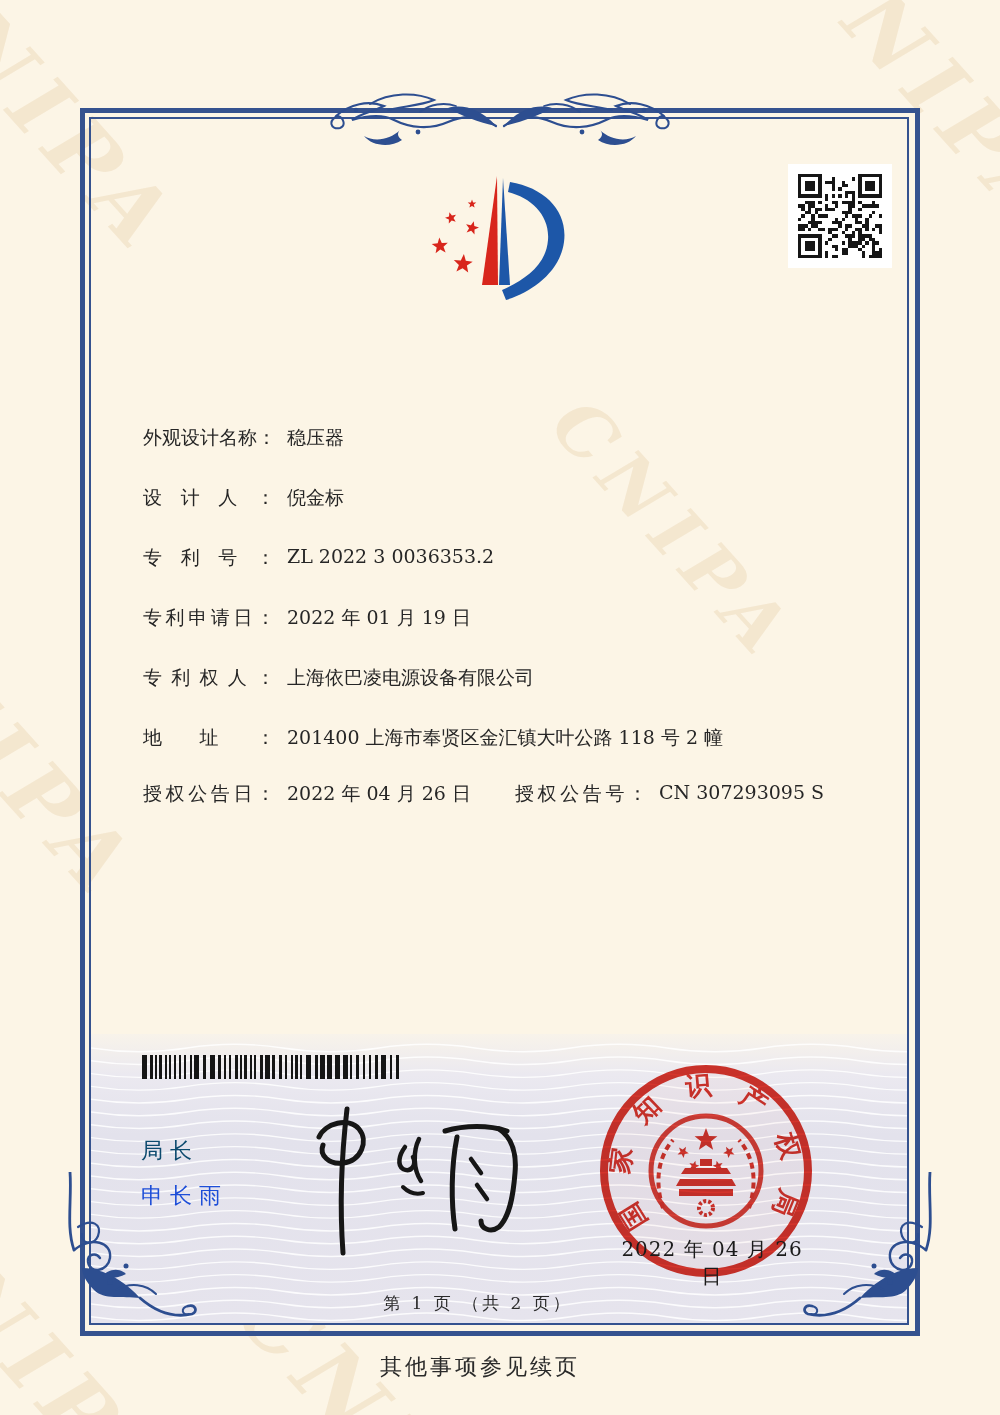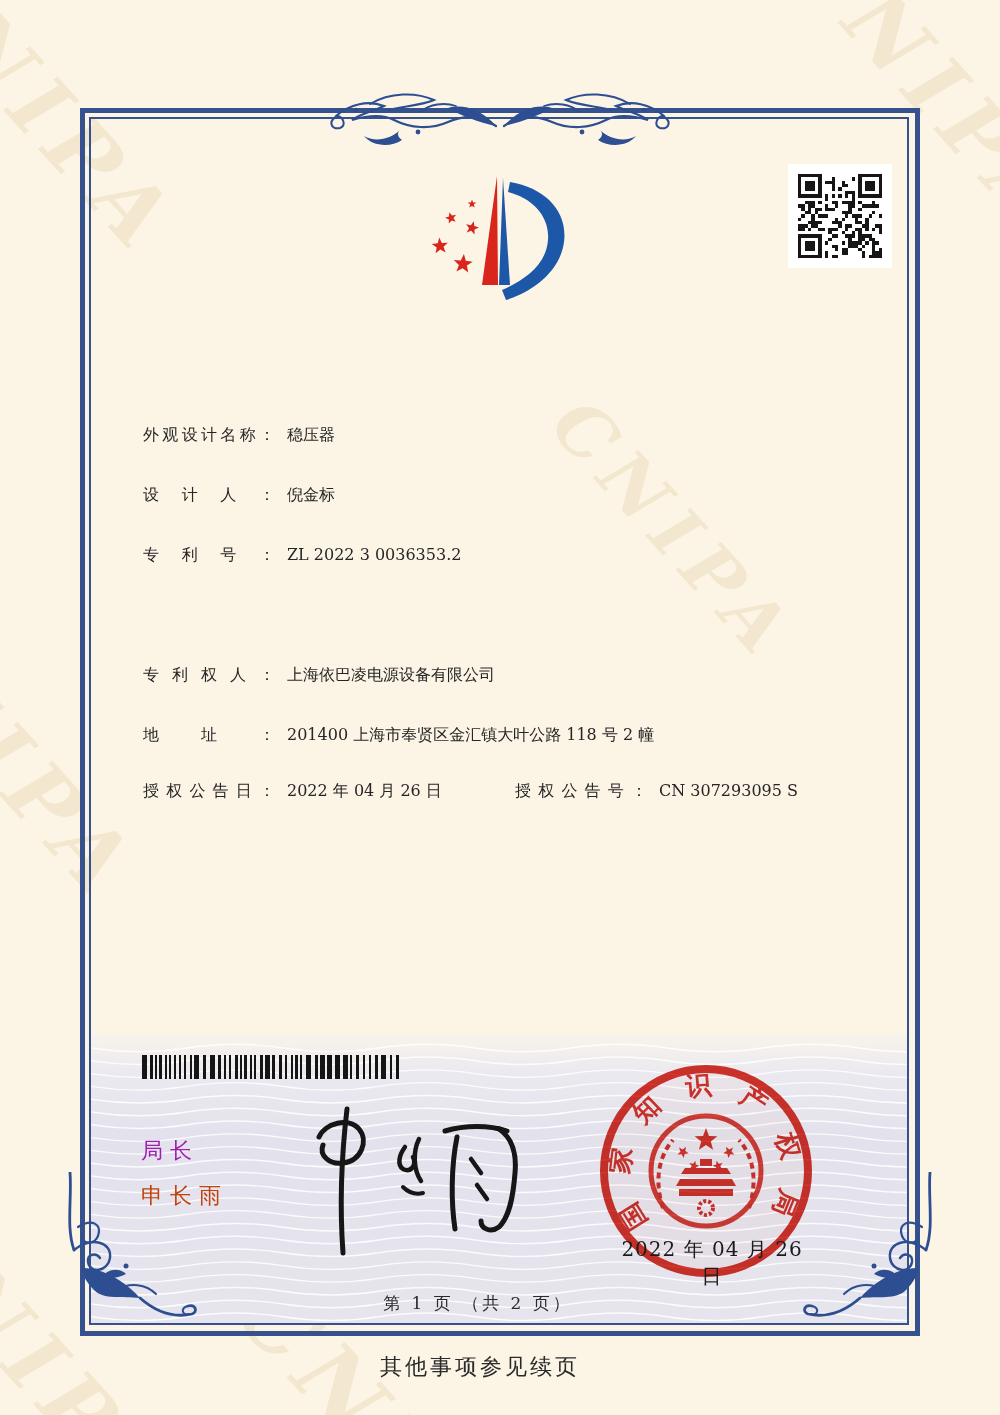--- a/index.html
+++ b/index.html
@@ -15,37 +15,37 @@
   .frame{position:absolute;left:80px;top:108px;width:830px;height:1218px;
          border:5px solid #35528f;z-index:5;}
   .frame-inner{position:absolute;left:89px;top:117px;width:816px;height:1204px;
          border:2px solid #35528f;z-index:5;}
   .orn{position:absolute;z-index:6;}
   
   .cert-no{position:absolute;left:125px;top:172px;font-size:20px;letter-spacing:3px;
            color:#2b2b2b;z-index:7;}
   .title{position:absolute;left:80px;width:840px;top:300px;text-align:center;
          font-size:46px;font-weight:bold;letter-spacing:9px;color:#101010;z-index:7;}
-  .frow{position:absolute;display:flex;font-size:16px;color:#262626;z-index:7;white-space:pre;}
+  .frow{position:absolute;display:flex;font-size:19px;color:#262626;z-index:7;white-space:pre;}
   .flabel{display:inline-block;width:132px;text-align:justify;text-align-last:justify;}
   .fvalue{margin-left:12px;}
   .paras{position:absolute;left:143px;top:824px;width:718px;font-size:19.5px;
          line-height:33px;text-align:justify;color:#212121;z-index:7;}
   .paras p{margin:0;text-indent:2em;}
   
   .band{position:absolute;left:91px;top:1034px;width:816px;height:289px;z-index:2;
         background:linear-gradient(180deg,#f8f3ea 0%,#ebe9f0 14%,#e3e2ec 35%,#e6e4ed 100%);}
   
   #barcode{position:absolute;left:142px;top:1055px;width:262px;height:24px;
            display:flex;align-items:stretch;z-index:4;}
   #barcode span{display:block;height:100%;}
   .signer-title{position:absolute;left:141px;top:1136px;font-size:22px;letter-spacing:7px;
-           color:#a21caf;z-index:7;font-family:"DejaVu Sans","Liberation Sans",sans-serif;}
+           color:#0c4a6e;z-index:7;font-family:"DejaVu Sans","Liberation Sans",sans-serif;}
   .signer-name{position:absolute;left:141px;top:1181px;font-size:22px;letter-spacing:7px;
-           color:#c2410c;z-index:7;font-family:Liberation Serif, serif;}
+           color:#1d4ed8;z-index:7;font-family:Liberation Serif, serif;}
   #signature{position:absolute;left:285px;top:1103px;z-index:7;}
   
   .qr-box{position:absolute;left:788px;top:164px;width:104px;height:104px;background:#fff;z-index:6;}
   #qr{position:absolute;left:798px;top:174px;width:84px;height:84px;display:grid;
       grid-template-columns:repeat(25,1fr);grid-template-rows:repeat(25,1fr);z-index:7;}
   #qr i{display:block;}
   #qr i.on{background:#161616;}
   
   #seal-svg{position:absolute;left:597px;top:1062px;z-index:8;mix-blend-mode:multiply;opacity:.94;}
   .seal-date{position:absolute;left:612px;top:1236px;width:200px;text-align:center;
@@ -792,20 +792,24 @@
     <span class="flabel">外观设计名称：</span>
     <span class="fvalue">稳压器</span>
   </div>
   <div class="frow" style="left:143px;top:485px;justify-content:space-between;">
     <span class="flabel">设计人：</span>
     <span class="fvalue">倪金标</span>
   </div>
   <div class="frow" style="left:143px;top:545px;">
     <span class="flabel">专利号：</span>
     <span class="fvalue">ZL 2022 3 0036353.2</span>
+  </div>
+  <div class="frow" style="left:143px;top:605px;">
+    <span class="flabel">专利申请日：</span>
+    <span class="fvalue">2022 年 01 月 19 日</span>
   </div>
   <div class="frow" style="left:143px;top:665px;">
     <span class="flabel">专利权人：</span>
     <span class="fvalue">上海依巴凌电源设备有限公司</span>
   </div>
   <div class="frow" style="left:143px;top:725px;">
     <span class="flabel">地址：</span>
     <span class="fvalue">201400 上海市奉贤区金汇镇大叶公路 118 号 2 幢</span>
   </div>
   <div class="frow" style="left:143px;top:781px;">

